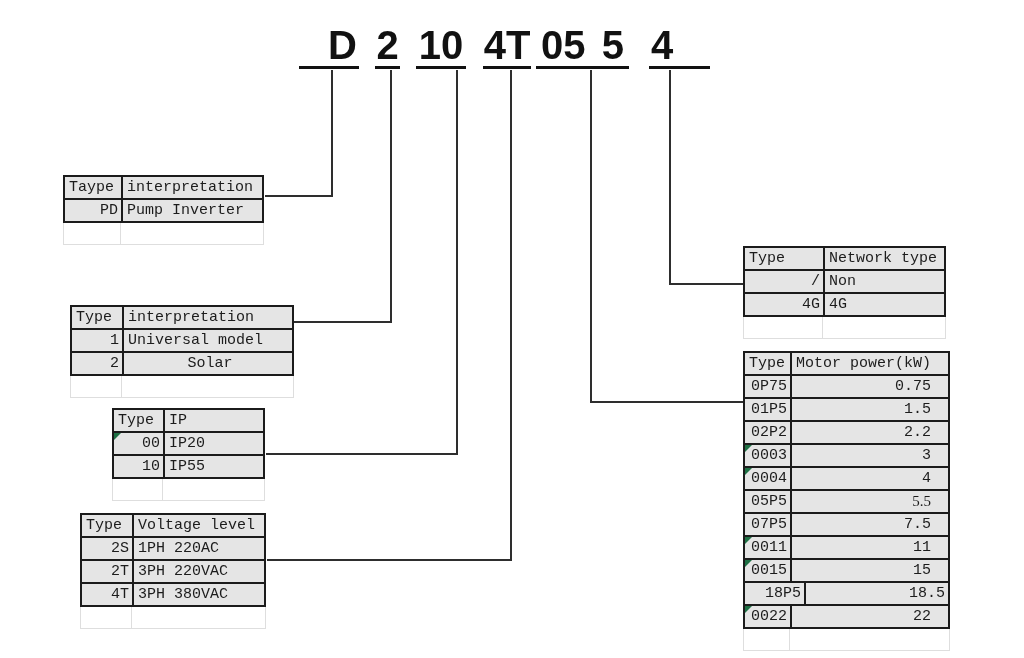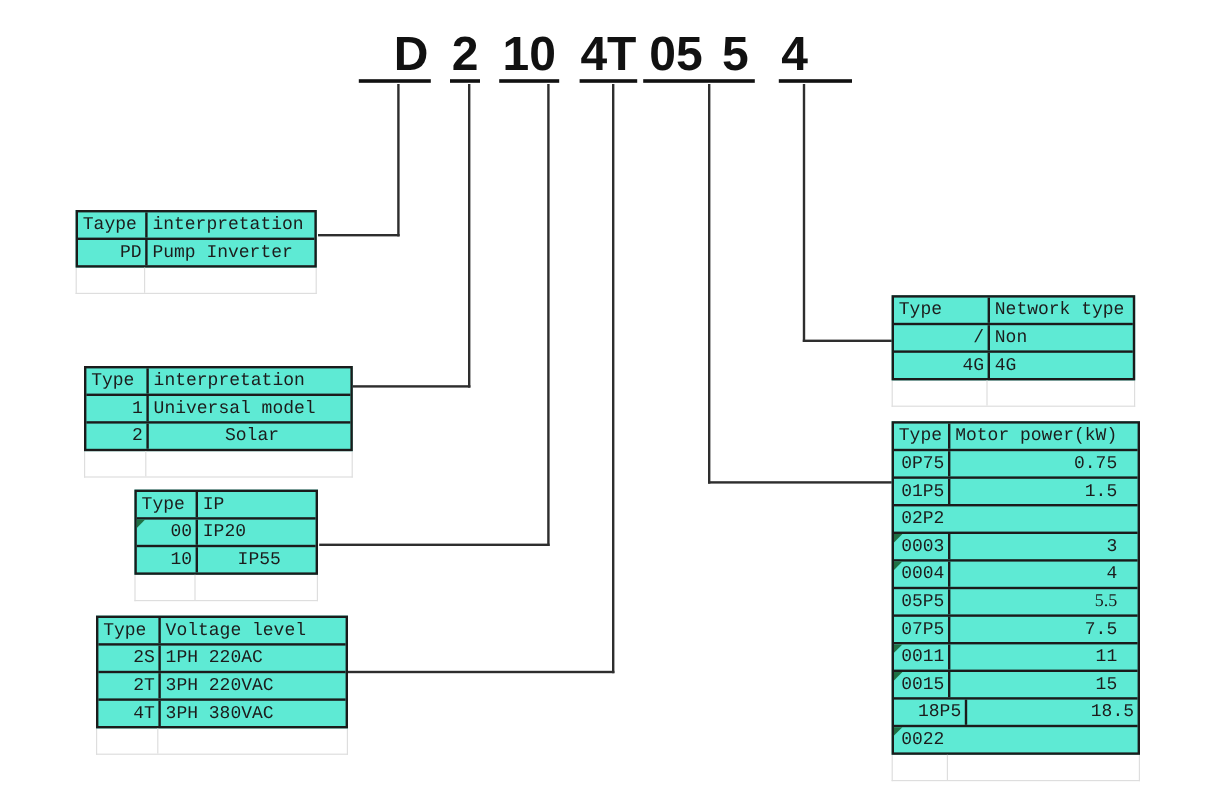--- a/index.html
+++ b/index.html
@@ -9,21 +9,21 @@
   .seg{position:absolute;top:22px;height:44px;line-height:46px;
        font-family:"Liberation Sans","DejaVu Sans",sans-serif;font-weight:bold;font-size:40px;
        color:#111;border-bottom:3px solid #111;text-align:center;white-space:pre;}
   .seg.r{text-align:right;padding-right:2px;}
   .seg.l{text-align:left;padding-left:2px;}
   .seg.sp{word-spacing:5px;}
   
   .ln{position:absolute;background:#2e2e2e;}
   
   .xwrap{position:absolute;}
-  .tbl{border:2px solid #1b1b1b;background:#5eead4;display:inline-block;}
+  .tbl{border:2px solid #1b1b1b;background:#e5e5e5;display:inline-block;}
   .trow{display:flex;}
   .trow + .trow{border-top:2px solid #1b1b1b;}
   .tcell{position:relative;height:21px;line-height:21px;font-size:15px;white-space:nowrap;
          overflow:visible;box-sizing:content-box;}
   .tcell + .tcell{border-left:2px solid #1b1b1b;}
   .tcell.al{text-align:left;padding-left:4px;box-sizing:border-box;}
   .tcell.ar{text-align:right;padding-right:3px;box-sizing:border-box;}
   .marker{position:absolute;left:0;top:0;width:0;height:0;
           border-top:7px solid var(--marker-green,#1e7044);border-right:7px solid transparent;}
   
@@ -85,37 +85,37 @@
         <div class="gcell" style="width: 142px;"></div>
       </div></div>
   <div class="xwrap" style="left:112px;top:408px;"><div class="tbl"><div class="trow">
           <div class="tcell al" style="width: 49px;">Type</div>
           <div class="tcell al" style="width: 100px;">IP</div>
         </div><div class="trow">
           <div class="tcell ar" style="width: 49px;">00<span class="marker"></span></div>
           <div class="tcell al" style="width: 100px;">IP20</div>
         </div><div class="trow">
           <div class="tcell ar" style="width: 49px;">10</div>
-          <div class="tcell al" style="width: 100px; text-align: center;">IP55</div>
+          <div class="tcell al" style="width: 100px;">IP55</div>
         </div></div><div class="ghost">
         <div class="gcell" style="width: 49px;"></div>
         <div class="gcell" style="width: 100px;"></div>
       </div></div>
   <div class="xwrap" style="left:80px;top:513px;"><div class="tbl"><div class="trow">
           <div class="tcell al" style="width: 50px;">Type</div>
           <div class="tcell al" style="width: 132px;">Voltage level</div>
         </div><div class="trow">
           <div class="tcell ar" style="width: 50px;">2S</div>
           <div class="tcell al" style="width: 132px;">1PH 220AC</div>
         </div><div class="trow">
           <div class="tcell ar" style="width: 50px;">2T</div>
           <div class="tcell al" style="width: 132px;">3PH 220VAC</div>
         </div><div class="trow">
           <div class="tcell ar" style="width: 50px;">4T</div>
-          <div class="tcell al" style="width: 156px;">3PH 380VAC</div>
+          <div class="tcell al" style="width: 132px;">3PH 380VAC</div>
         </div></div><div class="ghost">
         <div class="gcell" style="width: 50px;"></div>
         <div class="gcell" style="width: 132px;"></div>
       </div></div>
   <div class="xwrap" style="left:743px;top:246px;"><div class="tbl"><div class="trow">
           <div class="tcell al" style="width: 78px;">Type</div>
           <div class="tcell al" style="width: 121px;">Network type</div>
         </div><div class="trow">
           <div class="tcell ar" style="width: 78px;">/</div>
           <div class="tcell al" style="width: 121px;">Non</div>
@@ -130,20 +130,21 @@
           <div class="tcell al" style="width: 45px;">Type</div>
           <div class="tcell al" style="width: 144px;">Motor power(kW)</div>
         </div><div class="trow">
           <div class="tcell ar" style="width: 45px;">0P75</div>
           <div class="tcell ar" style="width: 144px;">0.75</div>
         </div><div class="trow">
           <div class="tcell ar" style="width: 45px;">01P5</div>
           <div class="tcell ar" style="width: 144px;">1.5</div>
         </div><div class="trow">
           <div class="tcell ar" style="width: 45px;">02P2</div>
+          <div class="tcell ar" style="width: 144px;">2.2</div>
         </div><div class="trow">
           <div class="tcell ar" style="width: 45px;">0003<span class="marker"></span></div>
           <div class="tcell ar" style="width: 144px;">3</div>
         </div><div class="trow">
           <div class="tcell ar" style="width: 45px;">0004<span class="marker"></span></div>
           <div class="tcell ar" style="width: 144px;">4</div>
         </div><div class="trow">
           <div class="tcell ar" style="width: 45px;">05P5</div>
           <div class="tcell ar" style="width: 144px; font-family: Liberation Serif, serif;">5.5</div>
         </div><div class="trow">
@@ -153,18 +154,19 @@
           <div class="tcell ar" style="width: 45px;">0011<span class="marker"></span></div>
           <div class="tcell ar" style="width: 144px;">11</div>
         </div><div class="trow">
           <div class="tcell ar" style="width: 45px;">0015<span class="marker"></span></div>
           <div class="tcell ar" style="width: 144px;">15</div>
         </div><div class="trow">
           <div class="tcell ar" style="width: 59px;">18P5</div>
           <div class="tcell ar" style="width: 144px;">18.5</div>
         </div><div class="trow">
           <div class="tcell ar" style="width: 45px;">0022<span class="marker"></span></div>
+          <div class="tcell ar" style="width: 144px;">22</div>
         </div></div><div class="ghost">
         <div class="gcell" style="width: 45px;"></div>
         <div class="gcell" style="width: 144px;"></div>
       </div></div>
 
 </div>
 
 </body></html>

